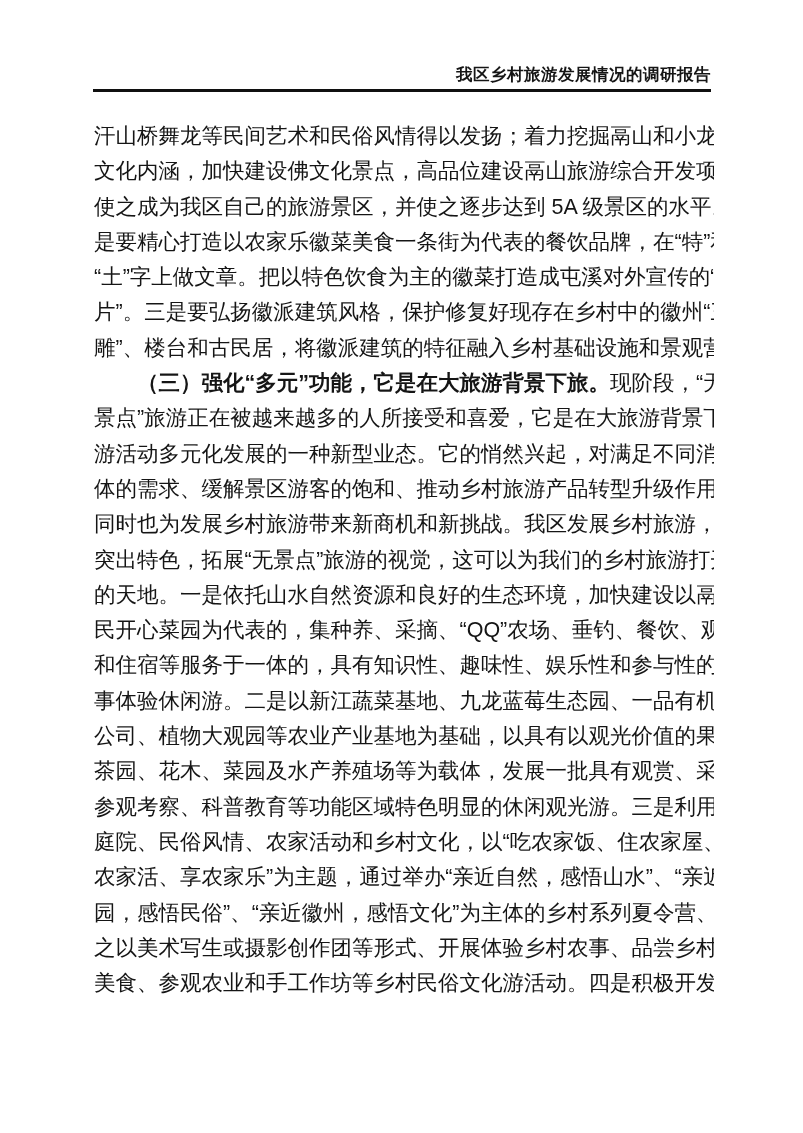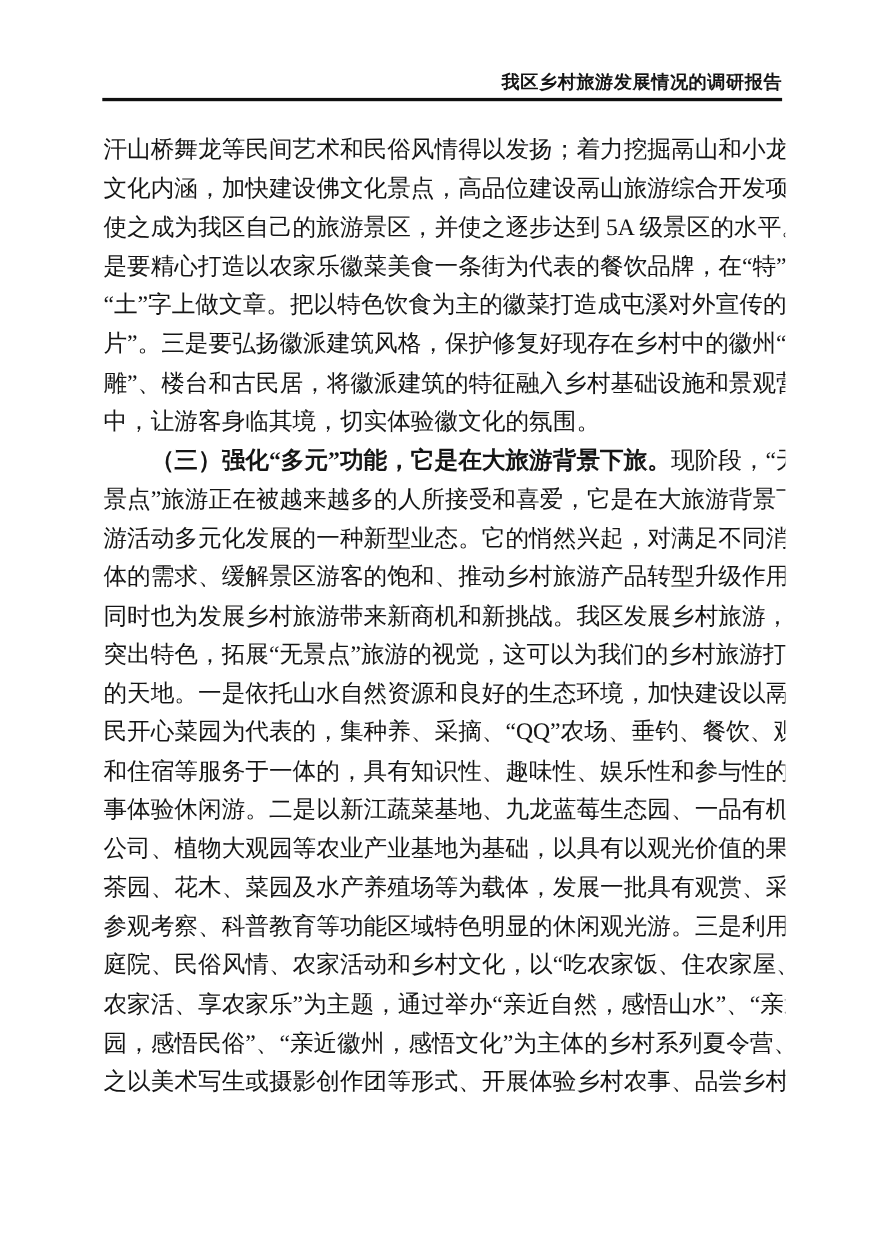--- a/index.html
+++ b/index.html
@@ -5,21 +5,21 @@
   html, body {
     margin: 0;
     padding: 0;
     background: #ffffff;
   }
   .page {
     position: relative;
     width: 803px;
     height: 1000px;
     background: #ffffff;
-    font-family: Liberation Serif, serif;
+    font-family: Liberation Sans, sans-serif;
     color: #151515;
     overflow: hidden;
   }
   
   .hdr-title {
     position: absolute;
     top: 64px;
     left: 93px;
     right: 92px;
     text-align: right;
@@ -82,21 +82,20 @@
 
   <div class="body-text">
 
     <div class="bline">汗山桥舞龙等民间艺术和民俗风情得以发扬；着力挖掘鬲山和小龙山佛</div>
     <div class="bline">文化内涵，加快建设佛文化景点，高品位建设鬲山旅游综合开发项目，</div>
     <div class="bline">使之成为我区自己的旅游景区，并使之逐步达到 5A 级景区的水平。二</div>
     <div class="bline">是要精心打造以农家乐徽菜美食一条街为代表的餐饮品牌，在“特”和</div>
     <div class="bline">“土”字上做文章。把以特色饮食为主的徽菜打造成屯溪对外宣传的“名</div>
     <div class="bline">片”。三是要弘扬徽派建筑风格，保护修复好现存在乡村中的徽州“三</div>
     <div class="bline">雕”、楼台和古民居，将徽派建筑的特征融入乡村基础设施和景观营造</div>
-    <div class="bline para-end">中，让游客身临其境，切实体验徽文化的氛围。</div>
 
     <div class="bline indent"><span class="lead-bold">（三）强化“多元”功能，它是在大旅游背景下旅。</span><span>现阶段，“无</span></div>
     <div class="bline">景点”旅游正在被越来越多的人所接受和喜爱，它是在大旅游背景下旅</div>
     <div class="bline">游活动多元化发展的一种新型业态。它的悄然兴起，对满足不同消费群</div>
     <div class="bline">体的需求、缓解景区游客的饱和、推动乡村旅游产品转型升级作用明显，</div>
     <div class="bline">同时也为发展乡村旅游带来新商机和新挑战。我区发展乡村旅游，必须</div>
     <div class="bline">突出特色，拓展“无景点”旅游的视觉，这可以为我们的乡村旅游打开新</div>
     <div class="bline">的天地。一是依托山水自然资源和良好的生态环境，加快建设以鬲山市</div>
     <div class="bline">民开心菜园为代表的，集种养、采摘、“QQ”农场、垂钓、餐饮、观光</div>
     <div class="bline">和住宿等服务于一体的，具有知识性、趣味性、娱乐性和参与性的的农</div>

